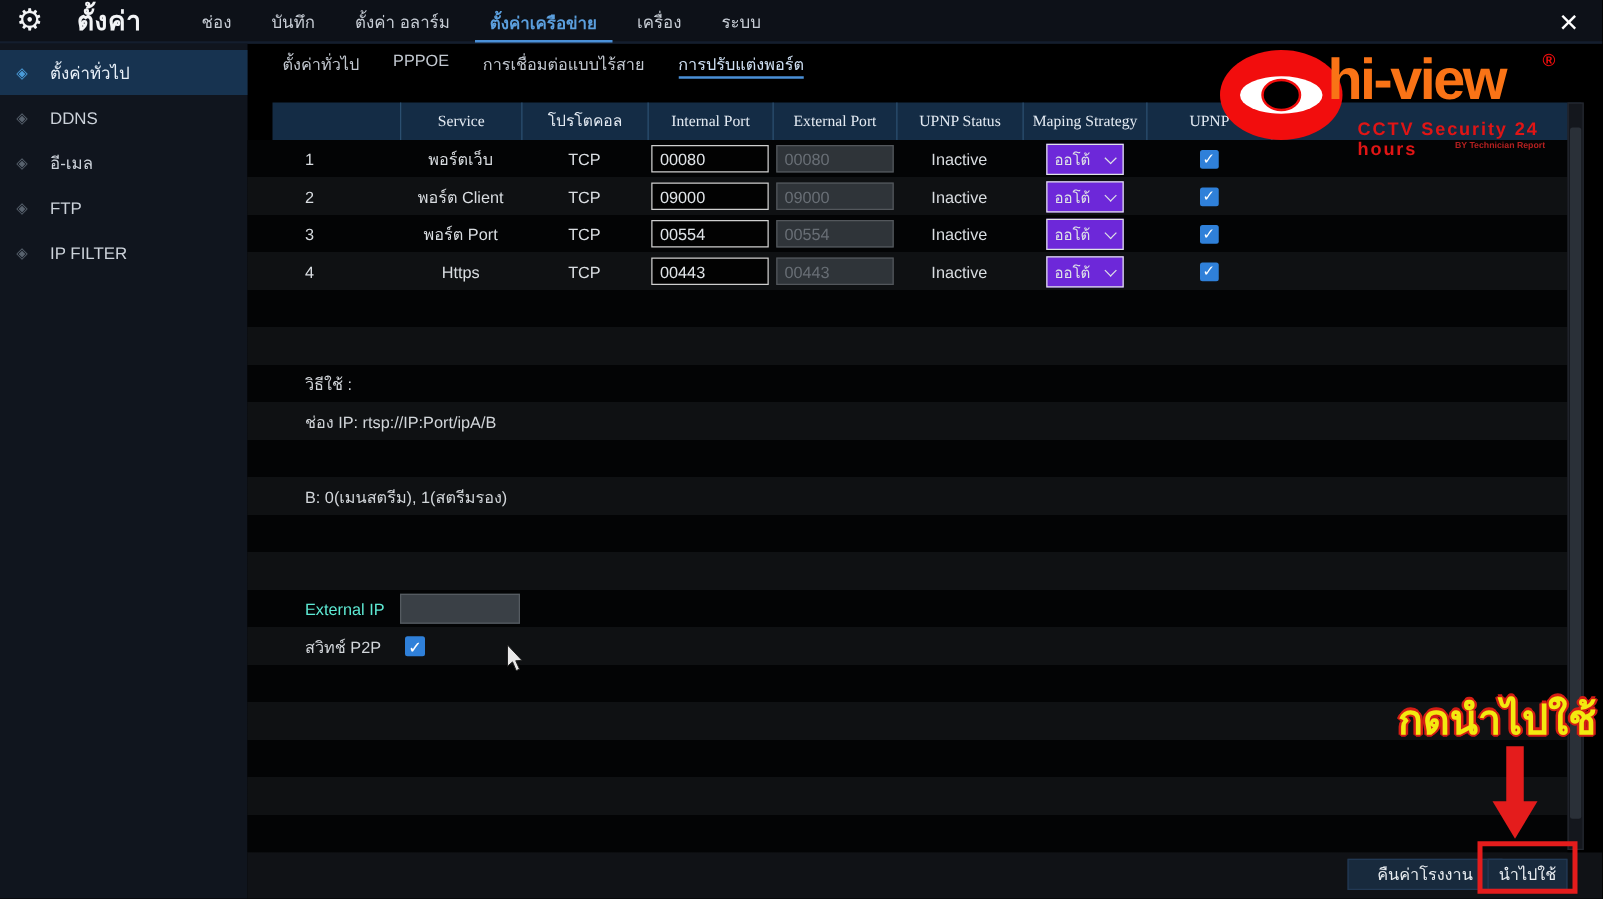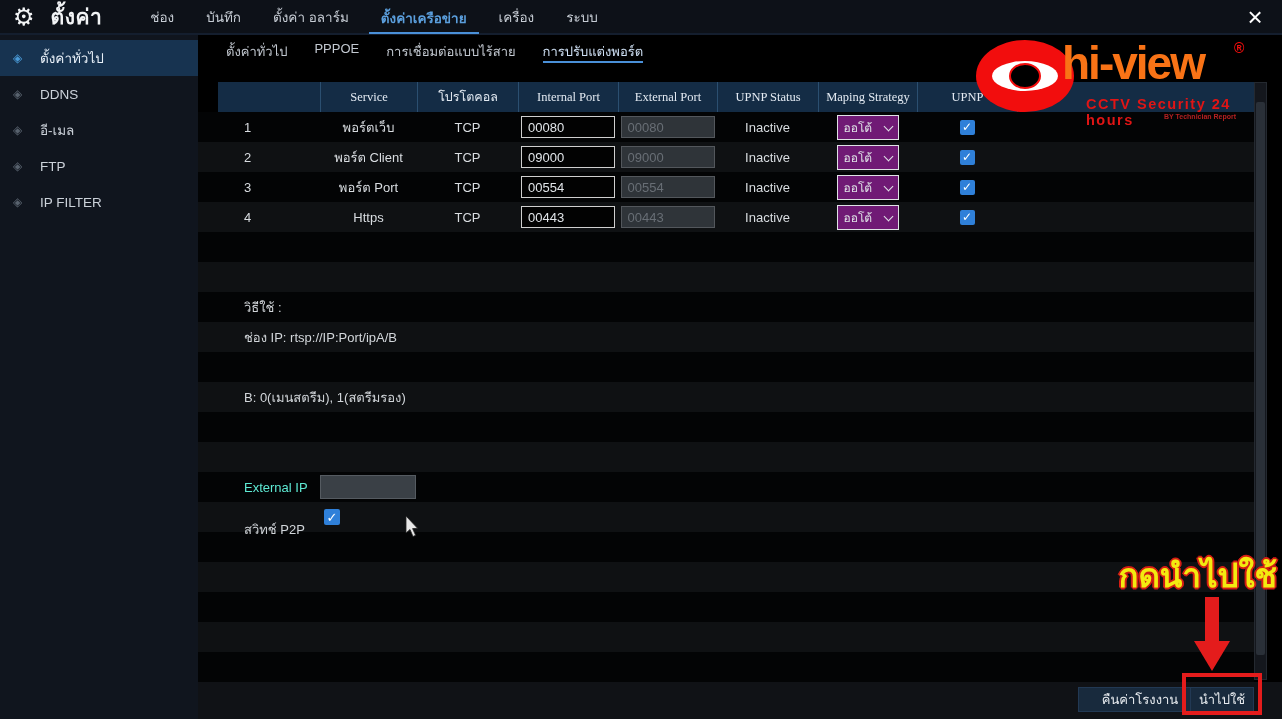--- a/index.html
+++ b/index.html
@@ -5,21 +5,21 @@
   * { margin:0; padding:0; box-sizing:border-box; }
   html,body { width:1282px; height:719px; background:#000; overflow:hidden;
               font-family:"Liberation Sans","DejaVu Sans",sans-serif; }
   .abs { position:absolute; }
   #stage { position:relative; width:1282px; height:719px; background:#000; }
 
   
   #topbar { left:0; top:0; width:1282px; height:35px; background:#0d1118;
             border-bottom:2px solid #141e2e; display:flex; align-items:center; }
   #gear { font-size:24px; color:#f2f4f6; margin-left:13px; line-height:1; }
-  #win-title { color:#f2f4f6; font-size:21px; font-weight:bold; margin-left:16px; letter-spacing:.5px; }
+  #win-title { color:#f2f4f6; font-size:21px; font-weight:bold; margin-left:27px; letter-spacing:.5px; }
   #menu { display:flex; margin-left:36px; gap:8px; height:35px; }
   .menu-item { color:#c6ccd4; font-size:13.5px; padding:0 12px; display:flex; align-items:center;
                height:35px; cursor:pointer; }
   .menu-item.active { color:#5b9fdd; border-bottom:2px solid #4a90d8; padding-top:4px;font-weight:bold; }
   #close-x { position:absolute; right:12px; top:0; height:35px; width:30px; color:#fff;
              font-size:26px; display:flex; align-items:center; justify-content:center; cursor:pointer; }
 
   
   #sidebar { left:0; top:35px; width:198px; height:684px; background:#10151e; }
   .side-item { height:36px; display:flex; align-items:center; color:#ccd2da; font-size:13.5px;
@@ -46,41 +46,41 @@
   .hc + .hc { border-left:1px solid #2b4f70;font-family:Liberation Serif, serif; }
   .c1{width:102px}.c2{width:97px}.c3{width:101px}.c4{width:100px}.c5{width:99px}
   .c6{width:101px}.c7{width:99px}.c8{width:100px}.c9{width:248px}
   .trow { left:218px; width:1047px; height:30px; display:flex; color:#d9dde1; font-size:13px; }
   .tc { display:flex; align-items:center; justify-content:center; height:30px; position:relative; }
   .tc.num { justify-content:flex-start; padding-left:26px; }
   .port-in { width:94px; height:22px; background:#020202; border:1px solid #cfcfcf; color:#e0e4e8;
              font-size:13px; padding-left:6px; font-family:"Liberation Sans","DejaVu Sans",sans-serif; }
   .port-ex { width:94px; height:22px; background:#2f3439; border:1px solid #53575c; color:#686e75;
              font-size:13px; padding-left:6px; font-family:"Liberation Sans","DejaVu Sans",sans-serif; }
-  .dd { width:62px; height:25px; border:1px solid #dfe2e5; background:#701a75; display:flex;
+  .dd { width:62px; height:25px; border:1px solid #dfe2e5; background:#6d28d9; display:flex;
         align-items:center; padding-left:6px; position:relative; cursor:pointer; }
   .dd span.lbl { color:#dfe3e7; font-size:12px; }
   .chev { position:absolute; right:6px; top:7px; width:7px; height:7px;
           border-right:1.6px solid #dfe3e7; border-bottom:1.6px solid #dfe3e7;
           transform:rotate(45deg); }
   .cbx { width:15px; height:15px; background:#2f80d9; border-radius:2px; color:#fff; font-size:12px;
          display:flex; align-items:center; justify-content:center; line-height:1; cursor:pointer; }
 
   
   .help-line { left:244px; width:700px; height:30px; display:flex; align-items:center;
                color:#d2d6da; font-size:13px; }
 
   
   #ext-ip-label { left:244px; top:472px; height:30px; display:flex; align-items:center;
                   color:#5eead4; font-size:13px; }
   #ext-ip-input { left:320px; top:475px; width:96px; height:24px; background:#3a4046;
                   border:1px solid #555b61; color:#e0e0e0; font-size:13px; padding-left:5px;
                   font-family:"Liberation Sans","DejaVu Sans",sans-serif; }
   #p2p-label { left:244px; top:502px; height:30px; display:flex; align-items:center;
-               color:#d2d6da; font-size:13px;margin-top:12px; }
+               color:#d2d6da; font-size:13px; }
   #p2p-cbx { left:324px; top:509px; width:16px; height:16px; font-size:13px; }
 
   
   #sb-track { left:1254px; top:82px; width:13px; height:598px; background:#14171d;
               border:1px solid #242930; }
   #sb-thumb { left:1256px; top:102px; width:9px; height:553px; background:#2a3038; border-radius:2px; }
 
   
   #botbar { left:198px; top:682px; width:1084px; height:37px; background:#101216; }
   .btn { position:absolute; top:687px; height:25px; background:#182a3d; border:1px solid #223954;

